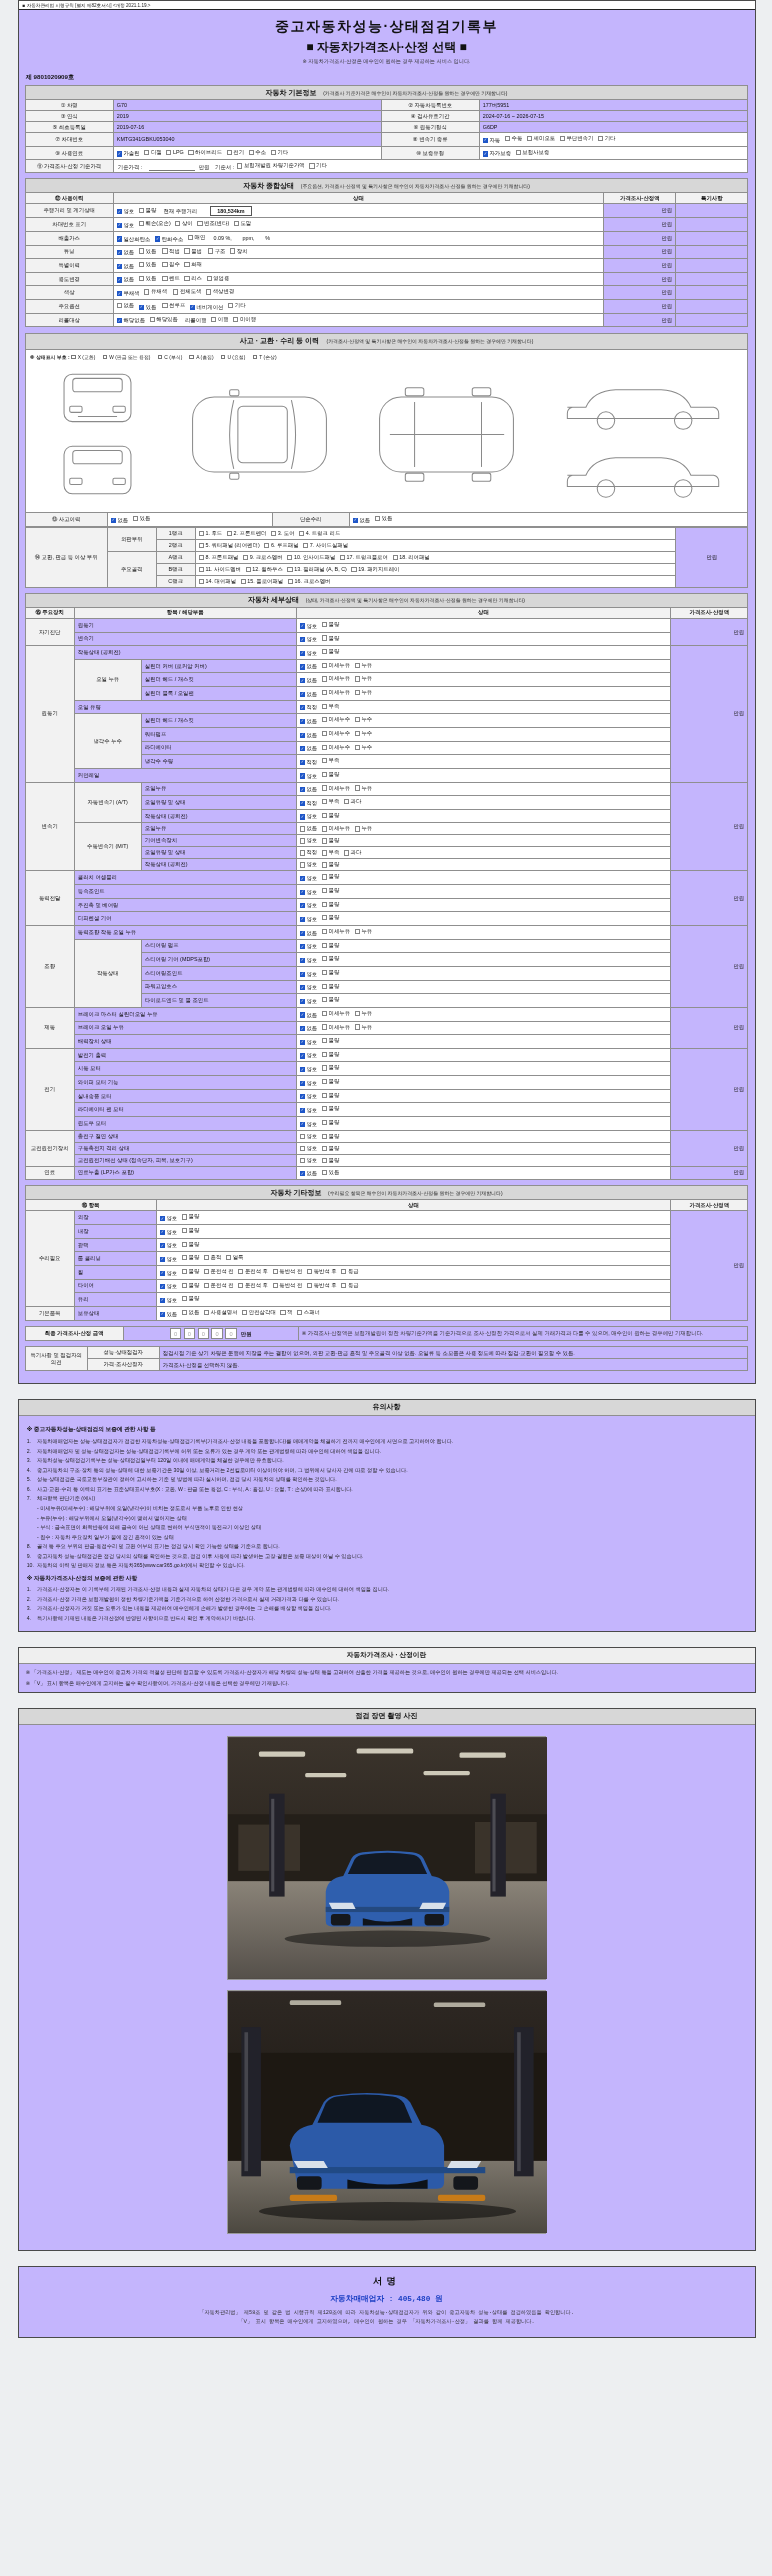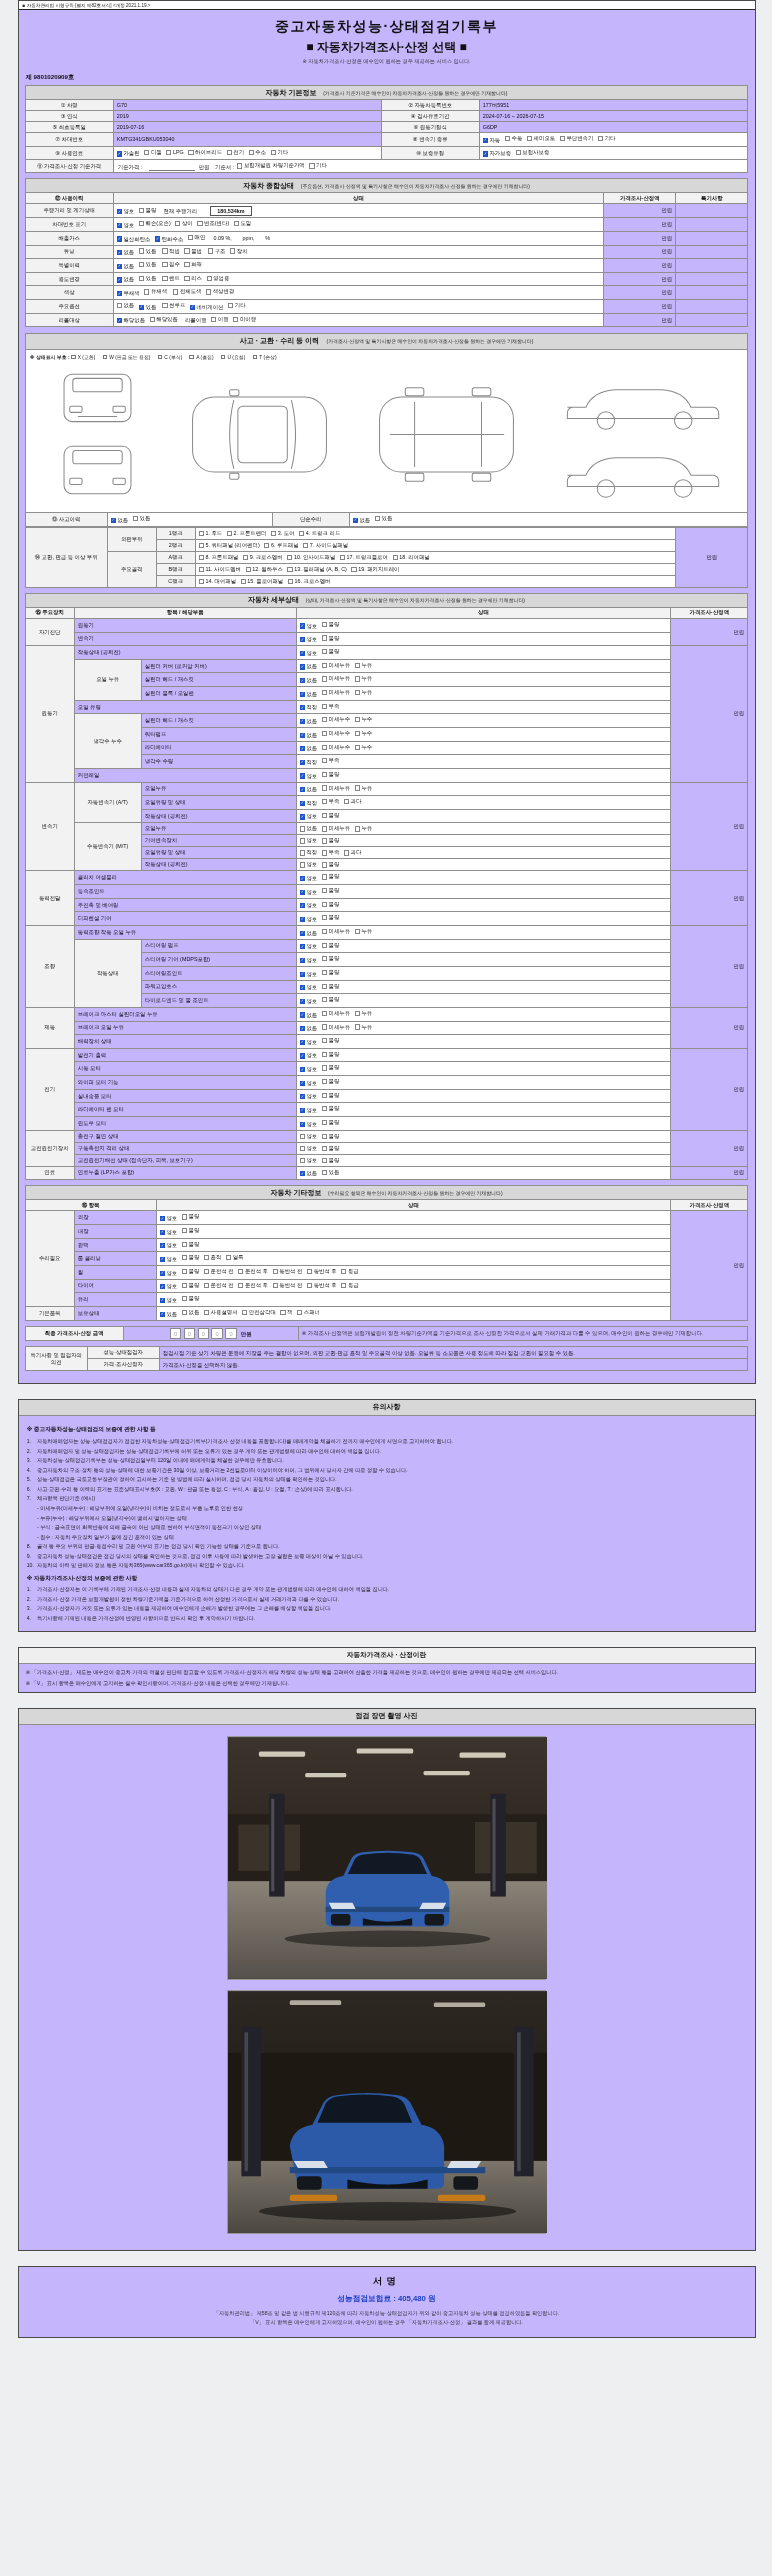--- a/index.html
+++ b/index.html
@@ -47,21 +47,21 @@
          line-height:10.3px;color:#aaa;font-size:5.7px;background:#fff;}
   .optext{font-size:5.2px;line-height:1.5;color:#222;}
   .notice-body{padding:5.2px 8.2px 7.2px;}
   .nh{font-weight:bold;font-size:5.7px;margin:5.2px 0 2.6px;}
   .ni{display:flex;font-size:5.2px;line-height:1.55;margin-bottom:1.5px;color:#222;}
   .nn{width:10.3px;flex:none;}
   .pb-title{text-align:center;font-weight:bold;font-size:6.7px;border-bottom:0.5px solid #8f8f8f;padding:3.1px;background:#efefef;}
   .pb-body{padding:4.6px 7.2px;font-size:5.2px;line-height:1.55;color:#222;}
   .photo-wrap{padding:11.3px 0 5.2px;text-align:center;}
   .photo{width:319px;margin:0 auto 10.3px;border:0.5px solid #999;font-size:0;}
-  .sign-inner{padding:8.2px 10.3px 9.3px;}
+  .sign-inner{padding:8.2px 10.3px 9.3px;font-family:Liberation Mono, monospace;}
   .sign-title{font-size:9.3px;font-weight:bold;text-align:center;letter-spacing:4.1px;}
   .ins{color:#1b3fc4;font-weight:bold;font-size:7.7px;text-align:center;margin:6.2px 0 5.2px;}
   .sign-line{font-size:5.2px;text-align:center;color:#333;margin-top:2.1px;line-height:1.5;}
 </style>
 </head>
 <body>
 
 <div class="sheet">
 
   <div class="box">
@@ -1533,21 +1533,21 @@
           </g>
         </svg>
       </div>
     </div>
   </div>
 
   <div class="box">
     <div class="sign-inner">
       <div class="sign-title">서명</div>
       <div class="ins">
-        <span>성능점검보험료 :</span>
+        <span>자동차매매업자 :</span>
         <span>405,480 원</span>
       </div>
       <div class="sign-line">「자동차관리법」 제58조 및 같은 법 시행규칙 제120조에 따라 자동차성능·상태점검자가 위와 같이 중고자동차 성능·상태를 점검하였음을 확인합니다.</div>
       <div class="sign-line">「Ⅴ」 표시 항목은 매수인에게 고지하였으며, 매수인이 원하는 경우 「자동차가격조사·산정」 결과를 함께 제공합니다.</div>
     </div>
   </div>
 
 </div>
 
 

